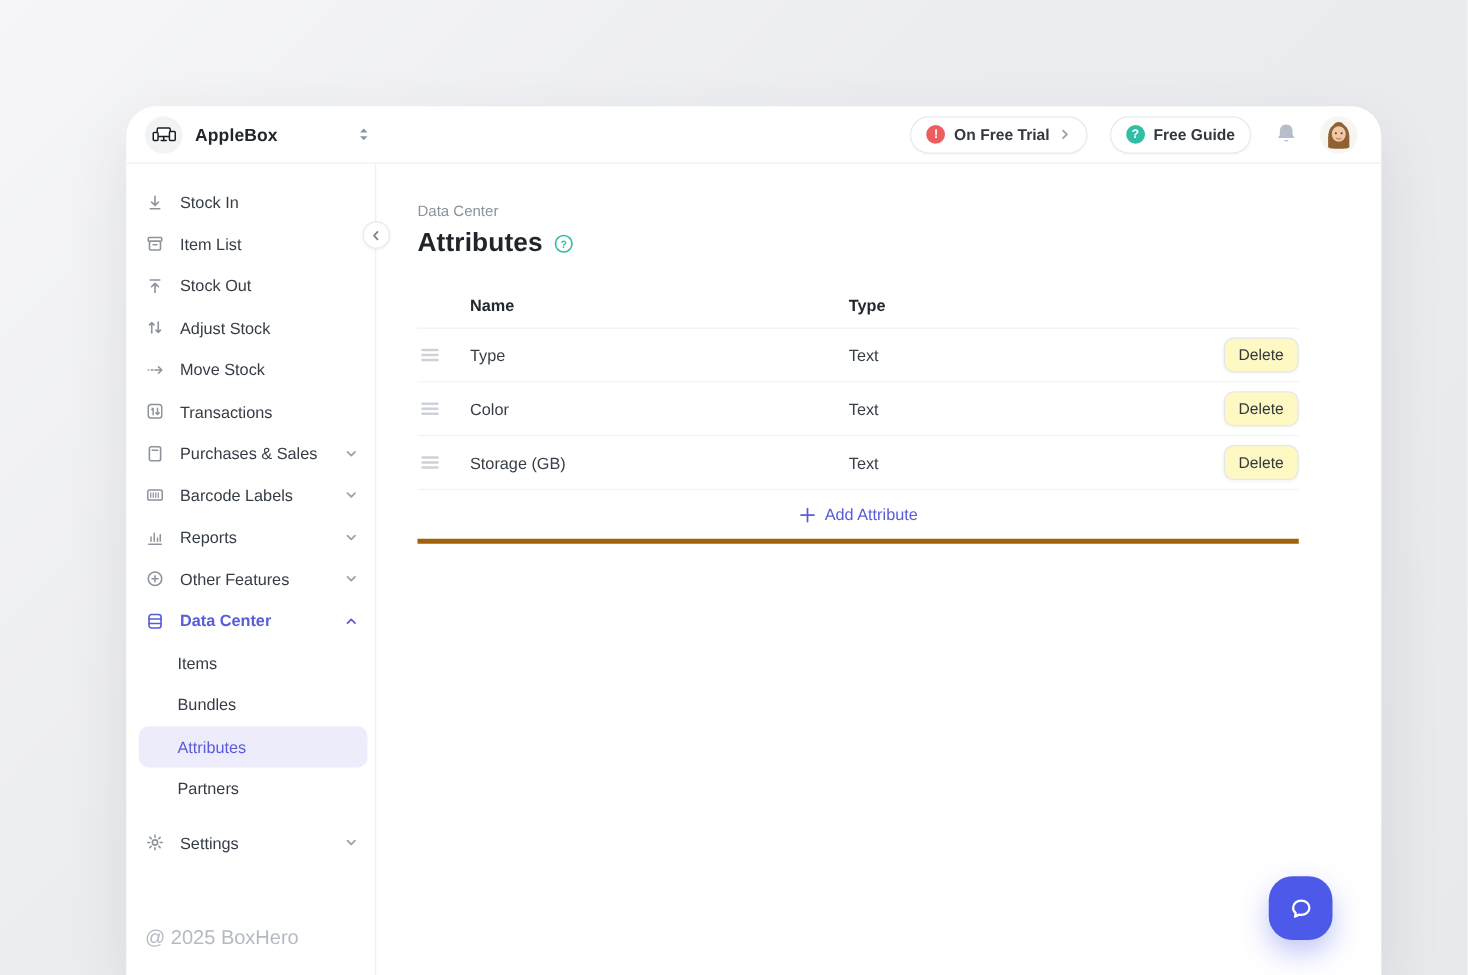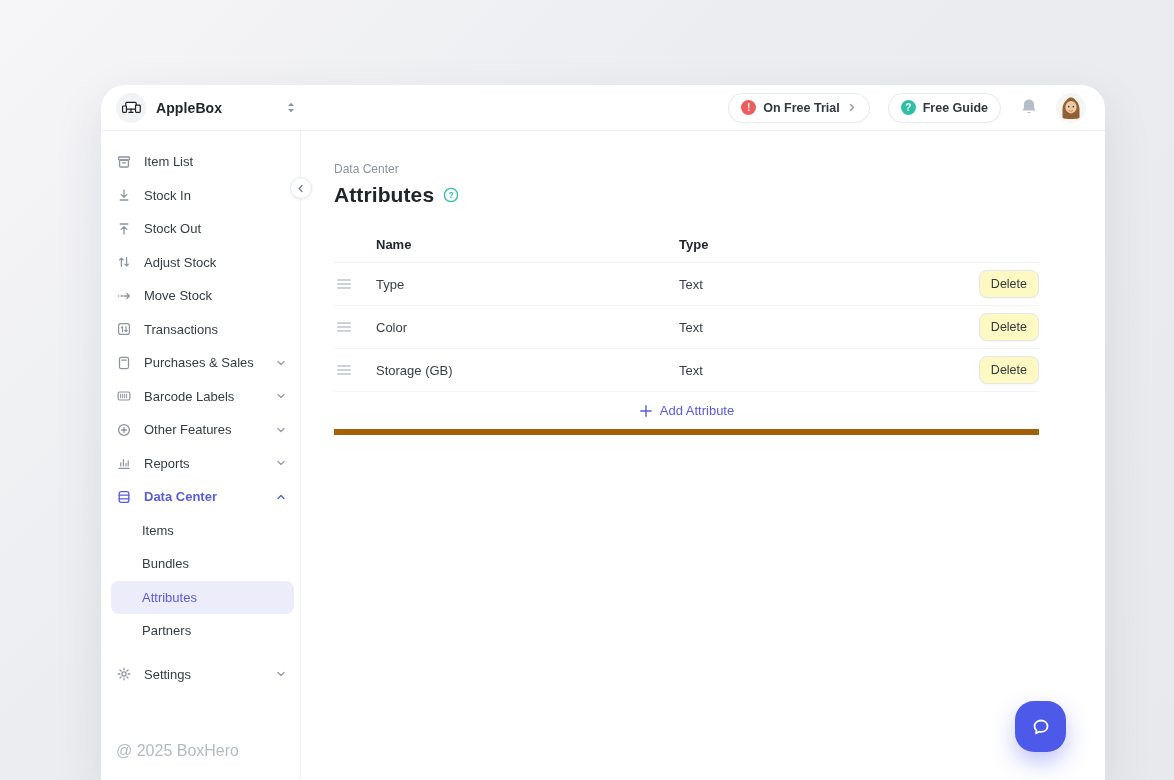--- a/index.html
+++ b/index.html
@@ -93,21 +93,21 @@
   .t-row { height:43px; border-bottom:1px solid #f1f3f5; font-size:13px; color:#383e47; }
   .handle { width:14px; display:flex; flex-direction:column; gap:2.5px; margin-left:3px; cursor:grab; }
   .handle span { height:1.5px; background:#cdd2d9; border-radius:1px; }
   .del-btn {
     height:28px; padding:0 11px; justify-self:end;
     background:#fef9c3; border:1px solid #e3e6ea; border-radius:8px;
     font-family:"Liberation Sans", sans-serif;
     font-size:12.5px; color:#33383f; cursor:pointer;
     box-shadow:0 1px 2px rgba(20,25,35,.04);
   }
-  .t-add { height:43px; border-bottom:6px solid #a16207; grid-template-columns:1fr; }
+  .t-add { height:43px; border-bottom:4px solid #a16207; grid-template-columns:1fr; }
   .add-link {
     justify-self:center; display:flex; align-items:center; gap:7px;
     font-size:13px; color:#585cd9; cursor:pointer; font-weight:500;
   }
   
   .chat-btn {
     position:absolute; left:1015px; top:701px; width:51px; height:51px;
     background:#4d59e8; border-radius:19px; border:none;
     display:flex; align-items:center; justify-content:center;
     box-shadow:0 10px 22px rgba(77,89,232,.35); cursor:pointer;
@@ -174,35 +174,35 @@
         <svg width="10" height="11" viewBox="0 0 10 11" fill="none" stroke="#7b828c" stroke-width="1.4" stroke-linecap="round" stroke-linejoin="round">
           <path d="M6 2.5L3.2 5.5 6 8.5"></path>
         </svg>
       </button>
 
       <nav class="sidebar">
 
         <div class="nav-item">
           <span class="ic">
             <svg width="16" height="16" viewBox="0 0 16 16" fill="none" stroke="#8d949e" stroke-width="1.3" stroke-linecap="round" stroke-linejoin="round">
+              <path d="M8 3v7M5.2 7.6L8 10.3l2.8-2.7M4.2 13h7.6"></path>
+            </svg>
+          </span>
+          <span>Stock In</span>
+        </div>
+
+        <div class="nav-item">
+          <span class="ic">
+            <svg width="16" height="16" viewBox="0 0 16 16" fill="none" stroke="#8d949e" stroke-width="1.3" stroke-linecap="round" stroke-linejoin="round">
               <rect x="2.6" y="3" width="10.8" height="3" rx=".8"></rect>
                 <rect x="3.6" y="6" width="8.8" height="7" rx="1"></rect>
                 <path d="M6.5 8.8h3"></path>
             </svg>
           </span>
           <span>Item List</span>
-        </div>
-
-        <div class="nav-item">
-          <span class="ic">
-            <svg width="16" height="16" viewBox="0 0 16 16" fill="none" stroke="#8d949e" stroke-width="1.3" stroke-linecap="round" stroke-linejoin="round">
-              <path d="M8 3v7M5.2 7.6L8 10.3l2.8-2.7M4.2 13h7.6"></path>
-            </svg>
-          </span>
-          <span>Stock In</span>
         </div>
 
         <div class="nav-item">
           <span class="ic">
             <svg width="16" height="16" viewBox="0 0 16 16" fill="none" stroke="#8d949e" stroke-width="1.3" stroke-linecap="round" stroke-linejoin="round">
               <path d="M8 13V6M5.2 8.4L8 5.7l2.8 2.7M4.2 3h7.6"></path>
             </svg>
           </span>
           <span>Stock Out</span>
         </div>
@@ -263,40 +263,40 @@
           <span class="chev">
             <svg width="10" height="10" viewBox="0 0 10 10" fill="none" stroke="#9aa1ab" stroke-width="1.4" stroke-linecap="round" stroke-linejoin="round">
                 <path d="M2 3.5l3 3 3-3"></path>
               </svg>
           </span>
         </div>
 
         <div class="nav-item">
           <span class="ic">
             <svg width="16" height="16" viewBox="0 0 16 16" fill="none" stroke="#8d949e" stroke-width="1.3" stroke-linecap="round" stroke-linejoin="round">
+              <path d="M3 13.4h10"></path>
+                <path d="M4.8 11V7.6M7.4 11V4.6M10 11V8.4M12.2 11V5.8" stroke-width="1.2"></path>
+            </svg>
+          </span>
+          <span>Reports</span>
+          <span class="chev">
+            <svg width="10" height="10" viewBox="0 0 10 10" fill="none" stroke="#9aa1ab" stroke-width="1.4" stroke-linecap="round" stroke-linejoin="round">
+                <path d="M2 3.5l3 3 3-3"></path>
+              </svg>
+          </span>
+        </div>
+
+        <div class="nav-item">
+          <span class="ic">
+            <svg width="16" height="16" viewBox="0 0 16 16" fill="none" stroke="#8d949e" stroke-width="1.3" stroke-linecap="round" stroke-linejoin="round">
               <circle cx="8" cy="8" r="5.4"></circle>
                 <path d="M8 5.6v4.8M5.6 8h4.8"></path>
             </svg>
           </span>
           <span>Other Features</span>
-          <span class="chev">
-            <svg width="10" height="10" viewBox="0 0 10 10" fill="none" stroke="#9aa1ab" stroke-width="1.4" stroke-linecap="round" stroke-linejoin="round">
-                <path d="M2 3.5l3 3 3-3"></path>
-              </svg>
-          </span>
-        </div>
-
-        <div class="nav-item">
-          <span class="ic">
-            <svg width="16" height="16" viewBox="0 0 16 16" fill="none" stroke="#8d949e" stroke-width="1.3" stroke-linecap="round" stroke-linejoin="round">
-              <path d="M3 13.4h10"></path>
-                <path d="M4.8 11V7.6M7.4 11V4.6M10 11V8.4M12.2 11V5.8" stroke-width="1.2"></path>
-            </svg>
-          </span>
-          <span>Reports</span>
           <span class="chev">
             <svg width="10" height="10" viewBox="0 0 10 10" fill="none" stroke="#9aa1ab" stroke-width="1.4" stroke-linecap="round" stroke-linejoin="round">
                 <path d="M2 3.5l3 3 3-3"></path>
               </svg>
           </span>
         </div>
 
         <div class="nav-item active">
           <span class="ic">
             <svg width="16" height="16" viewBox="0 0 16 16" fill="none" stroke="#585cd9" stroke-width="1.3" stroke-linecap="round" stroke-linejoin="round">

